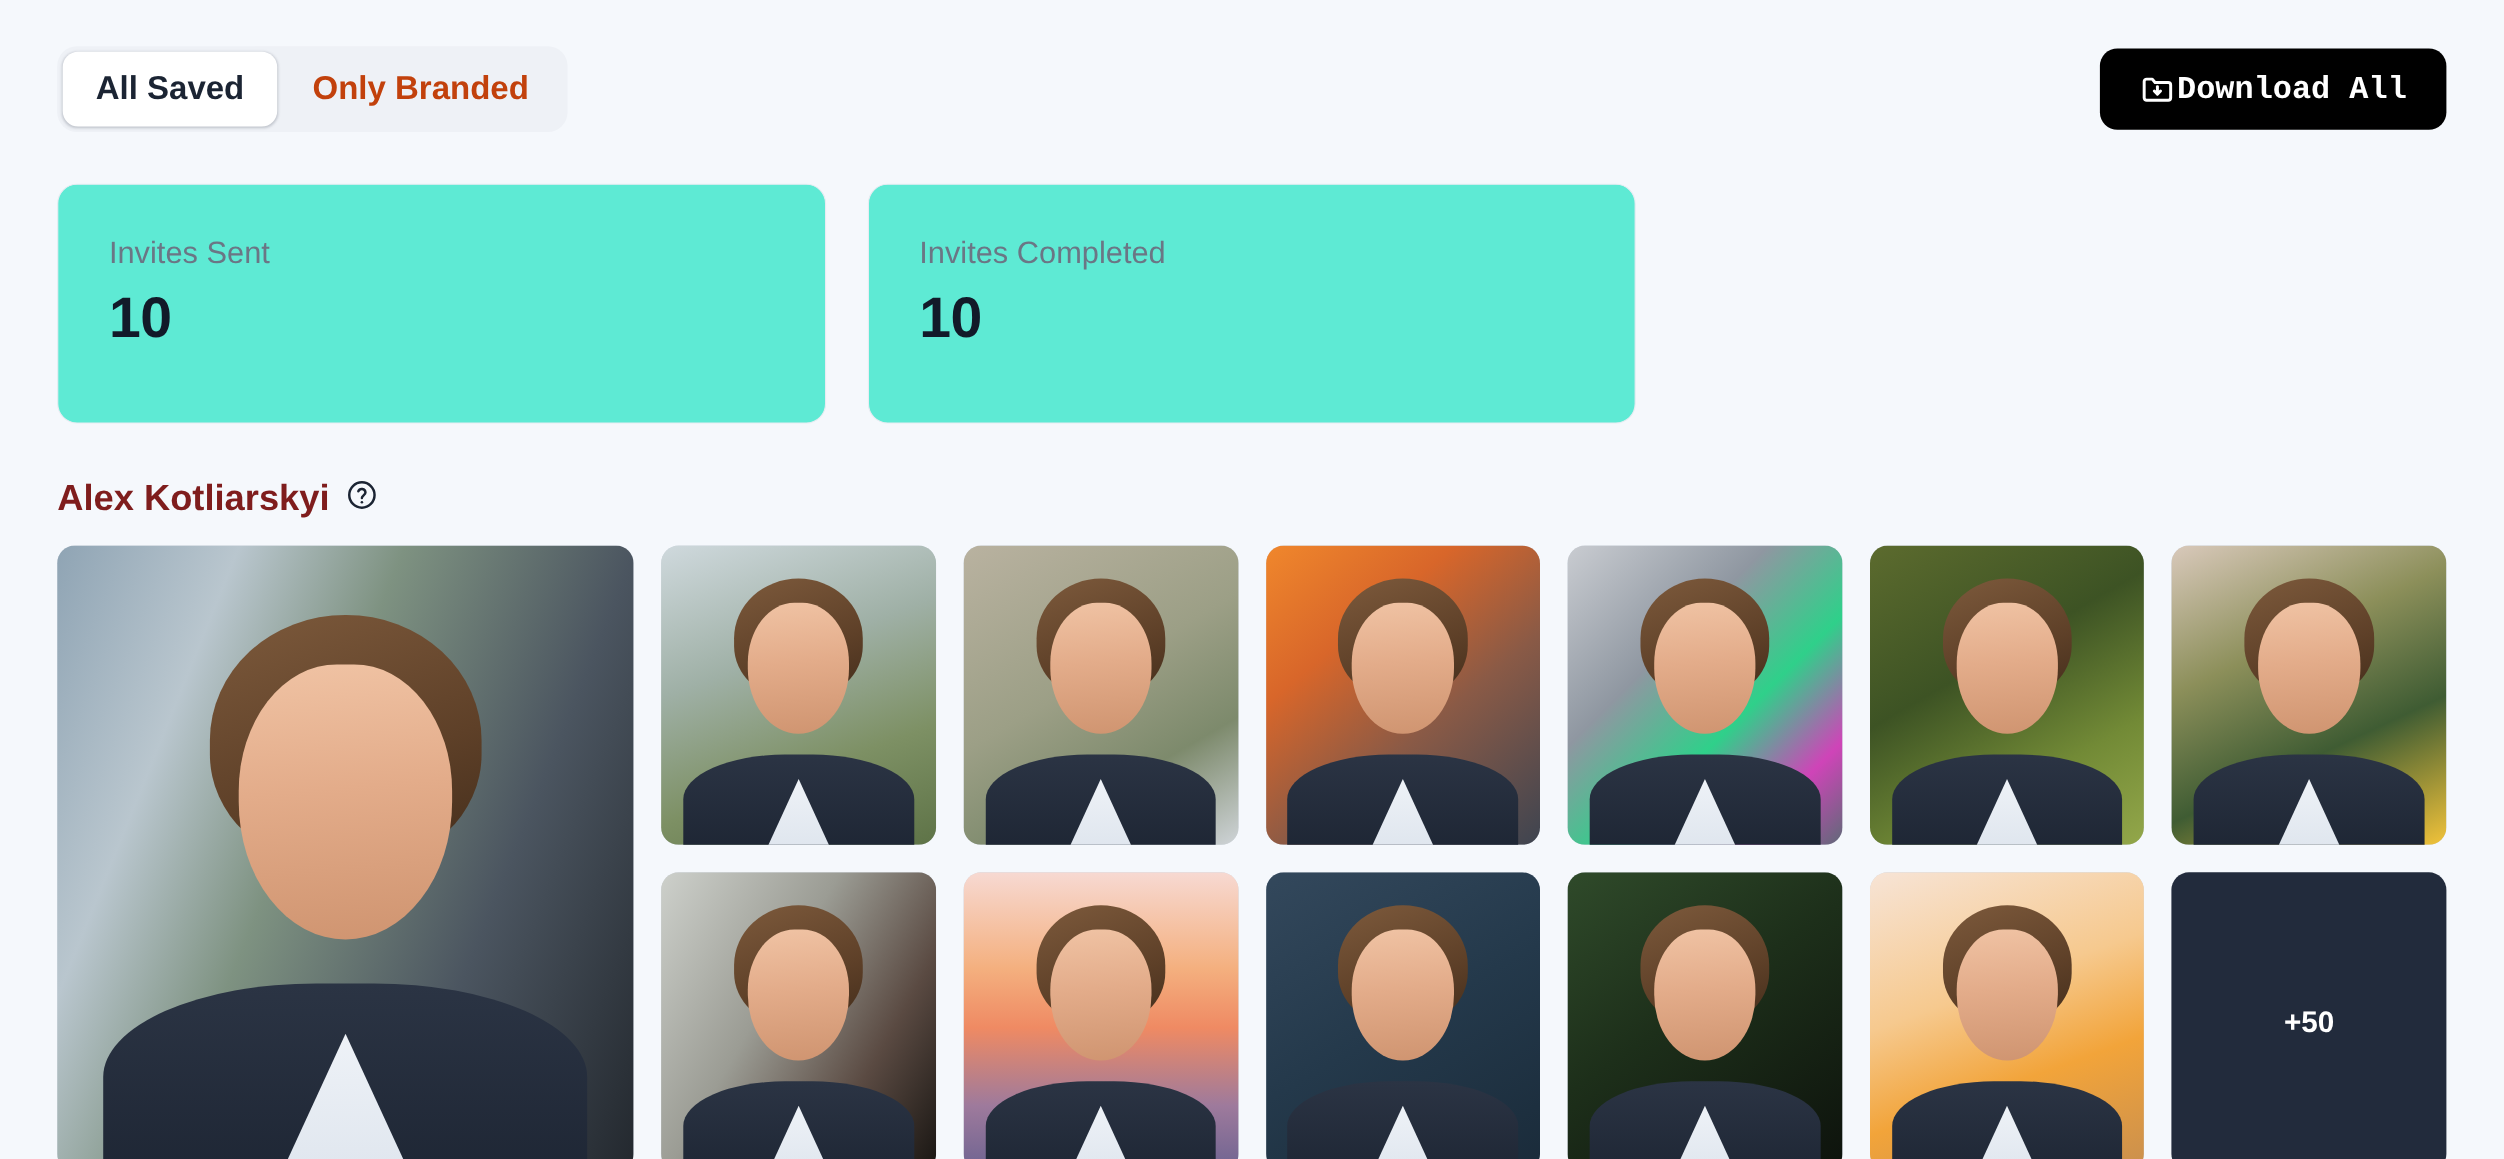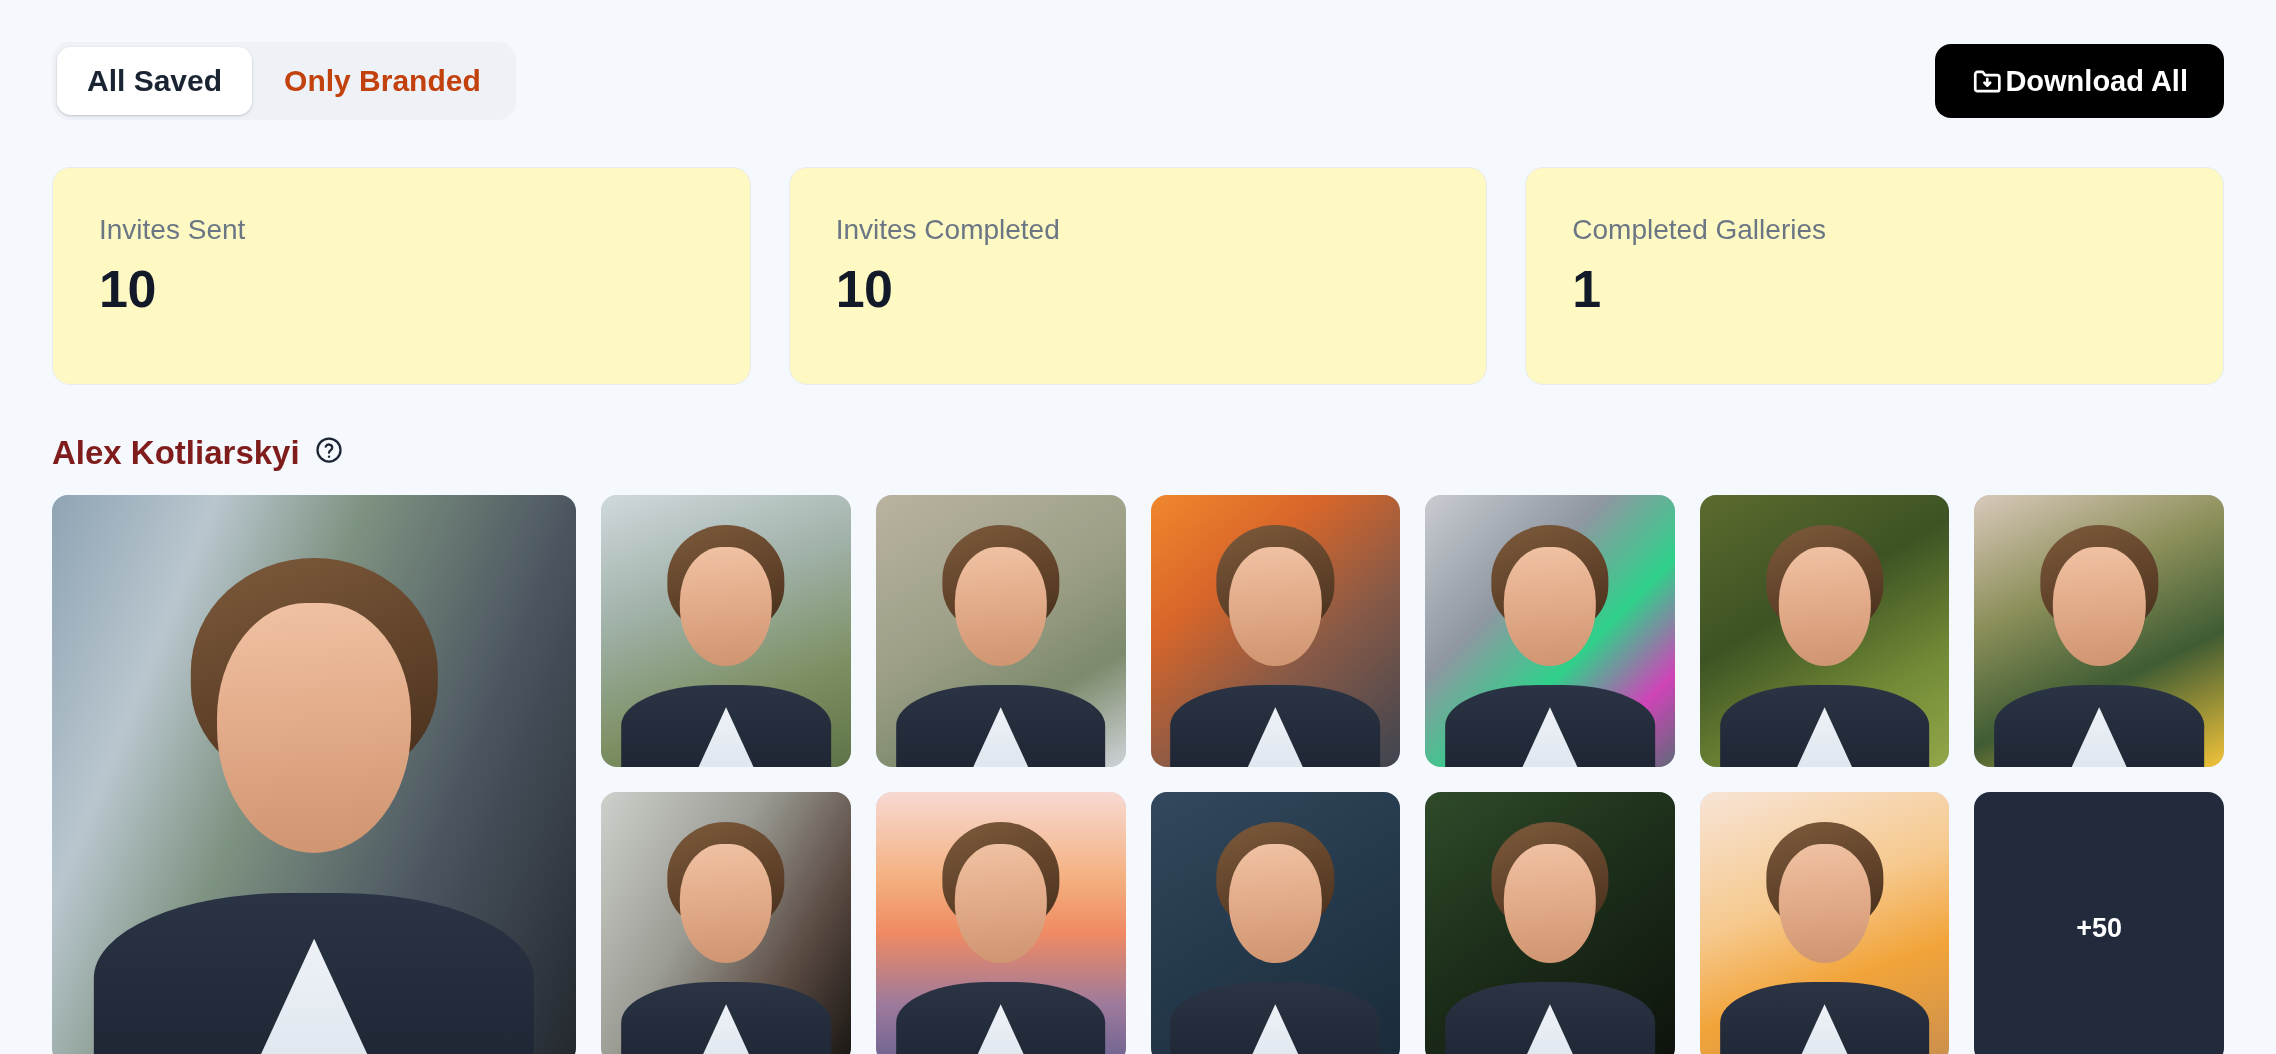--- a/index.html
+++ b/index.html
@@ -66,36 +66,36 @@
     align-items: center;
     gap: 0;
     background: #000000;
     color: #ffffff;
     border: none;
     border-radius: 16px;
     padding: 20px 36px;
     font-size: 29px;
     font-weight: bold;
     cursor: pointer;
-    font-family: Liberation Sans, sans-serif;
+    font-family: Liberation Mono, monospace;
     white-space: nowrap;
   }
 
   .download-btn svg { display: block; }
 
   
   .stats {
     display: grid;
     grid-template-columns: repeat(3, 1fr);
     gap: 38px;
     margin-top: 47px;
   }
 
   .stat-card {
-    background: #fef9c3;
+    background: #5eead4;
     border: 1px solid #e8ecf2;
     border-radius: 18px;
     padding: 47px 46px 52px 46px;
     min-height: 218px;
   }
 
   .stat-label {
     font-size: 28px;
     color: #6b7685;
     line-height: 1.1;
@@ -221,24 +221,20 @@
 
   <div class="stats">
     <div class="stat-card">
       <div class="stat-label">Invites Sent</div>
       <div class="stat-value">10</div>
     </div>
     <div class="stat-card">
       <div class="stat-label">Invites Completed</div>
       <div class="stat-value">10</div>
     </div>
-    <div class="stat-card">
-      <div class="stat-label">Completed Galleries</div>
-      <div class="stat-value">1</div>
-    </div>
   </div>
 
   <div class="person-header">
     <span class="person-name">Alex Kotliarskyi</span>
     <span class="help-icon">
       <svg width="30" height="30" viewBox="0 0 24 24" fill="none" stroke="#1b2433" stroke-width="1.8" stroke-linecap="round" stroke-linejoin="round">
         <circle cx="12" cy="12" r="9.2"></circle>
         <path d="M9.4 9.3a2.7 2.7 0 0 1 5.2.9c0 1.8-2.6 2.3-2.6 3.9"></path>
         <circle cx="12" cy="17.3" r="0.95" fill="#1b2433" stroke="none"></circle>
       </svg>

